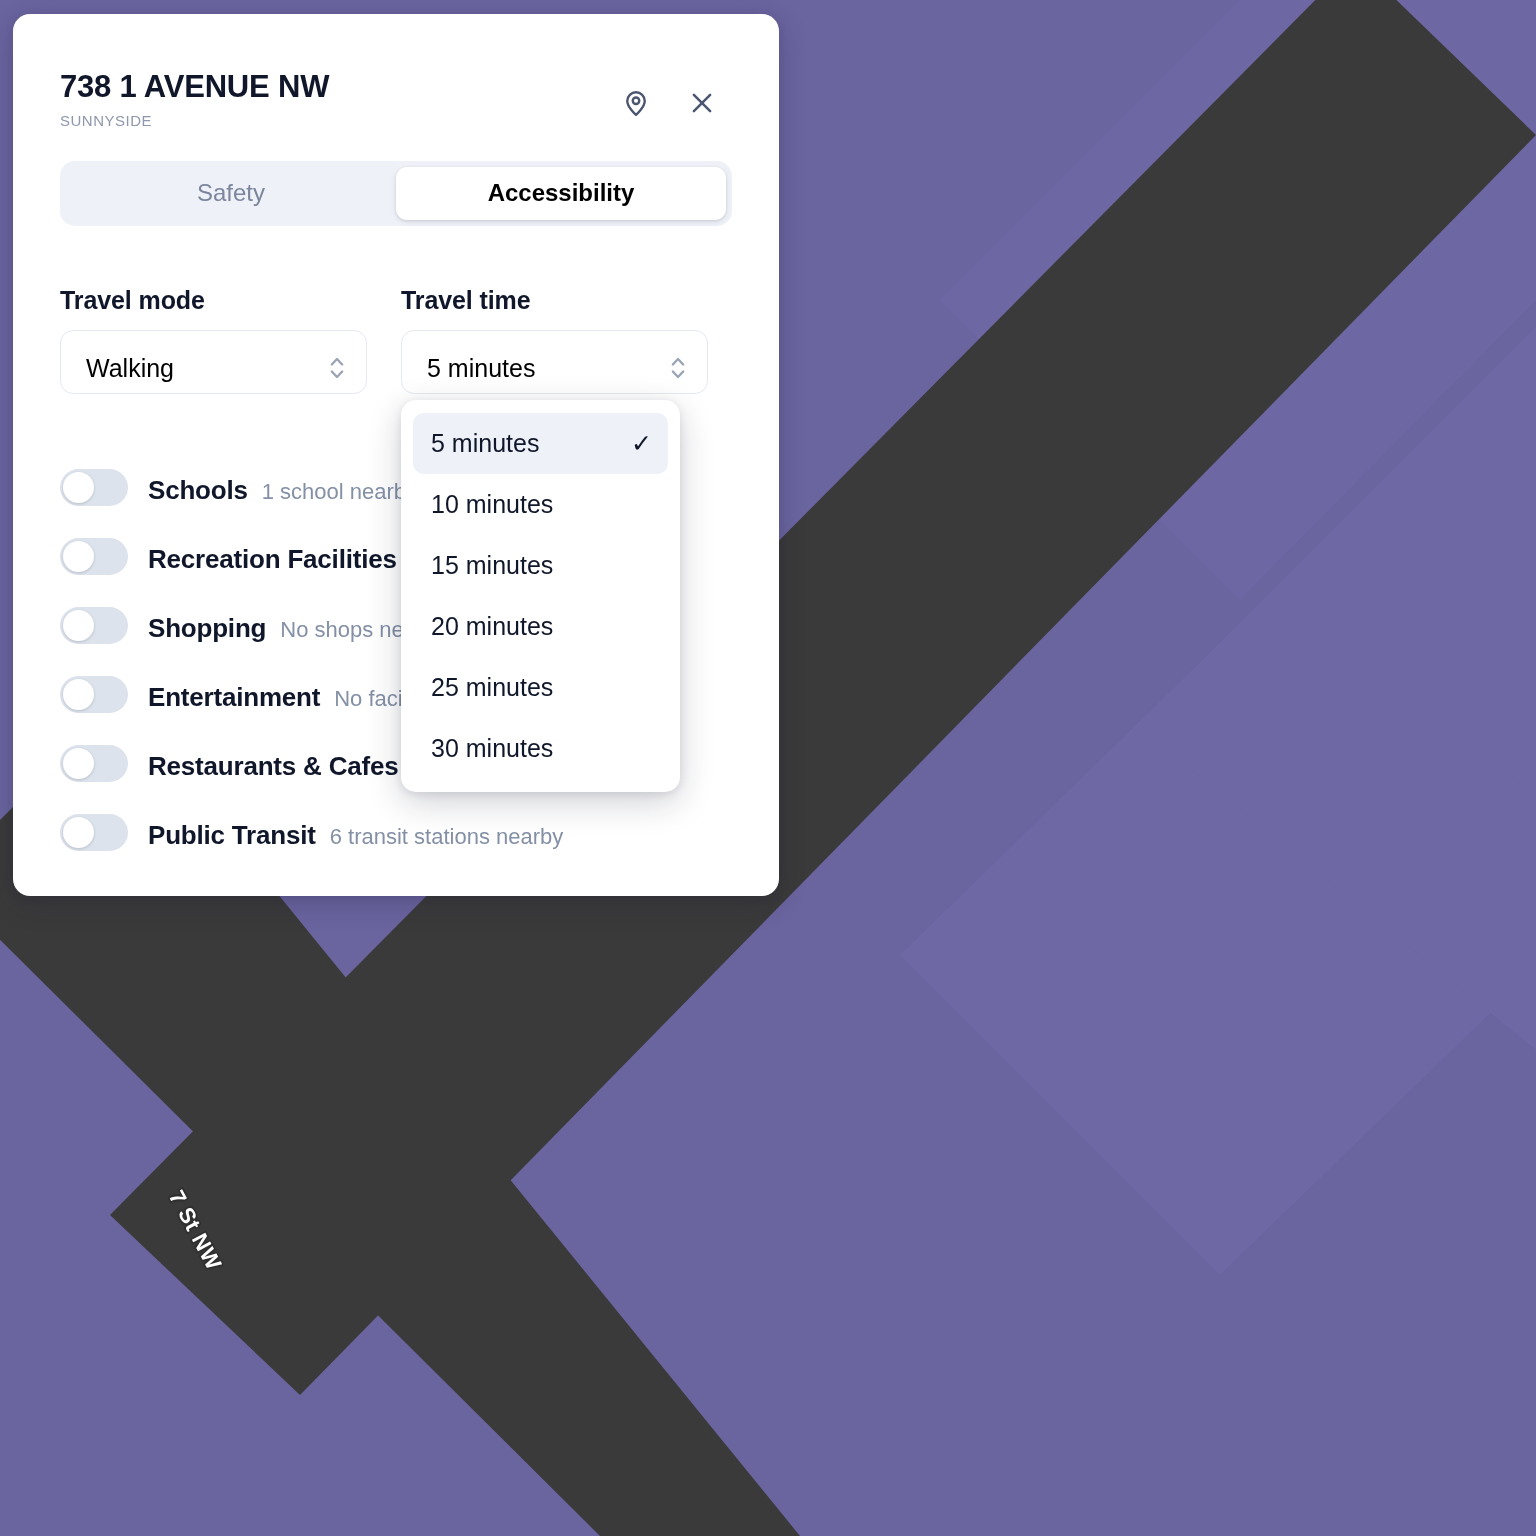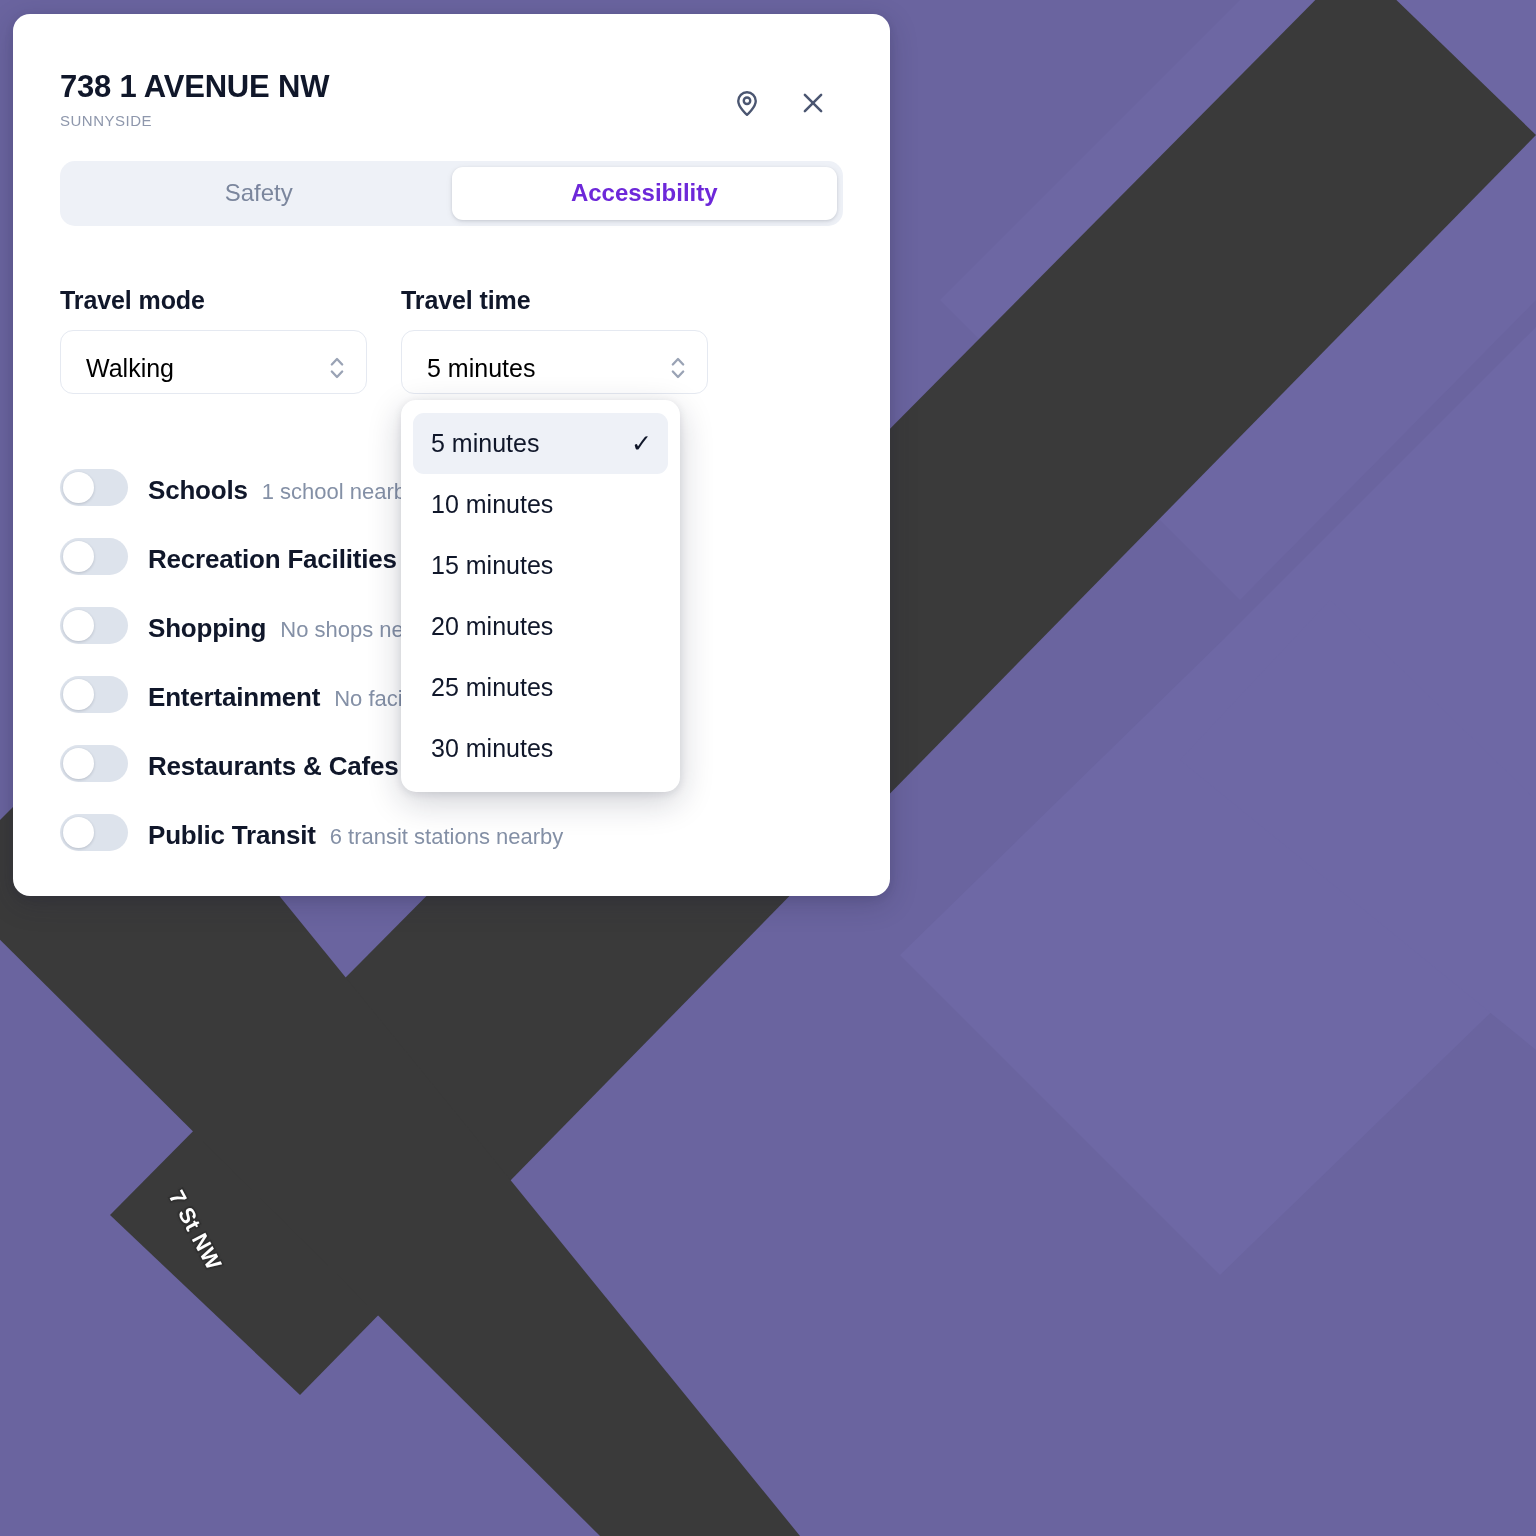--- a/index.html
+++ b/index.html
@@ -40,21 +40,21 @@
     top: 1186px;
     transform: rotate(62deg);
     transform-origin: left top;
   }
 
   
   #card {
     position: absolute;
     left: 13px;
     top: 14px;
-    width: 877px;
+    width: 766px;
     height: 882px;
     background: #ffffff;
     border-radius: 17px;
     box-shadow: 0 8px 28px rgba(30,32,60,0.22), 0 2px 8px rgba(30,32,60,0.10);
   }
 
   
   .card-header {
     display: flex;
     align-items: flex-start;
@@ -110,21 +110,21 @@
     font-weight: 500;
     color: #7b869d;
     border-radius: 11px;
     cursor: pointer;
     background: transparent;
     border: none;
     font-family: "Liberation Sans", sans-serif;
   }
   .tab.active {
     background: #ffffff;
-    color: #6d28d9;
+    color: #000000;
     font-weight: 700;
     box-shadow: 0 1px 3px rgba(16,23,42,0.12), 0 2px 7px rgba(16,23,42,0.07);
   }
 
   
   .controls {
     display: flex;
     gap: 34px;
     padding: 60px 47px 0 47px;
   }

